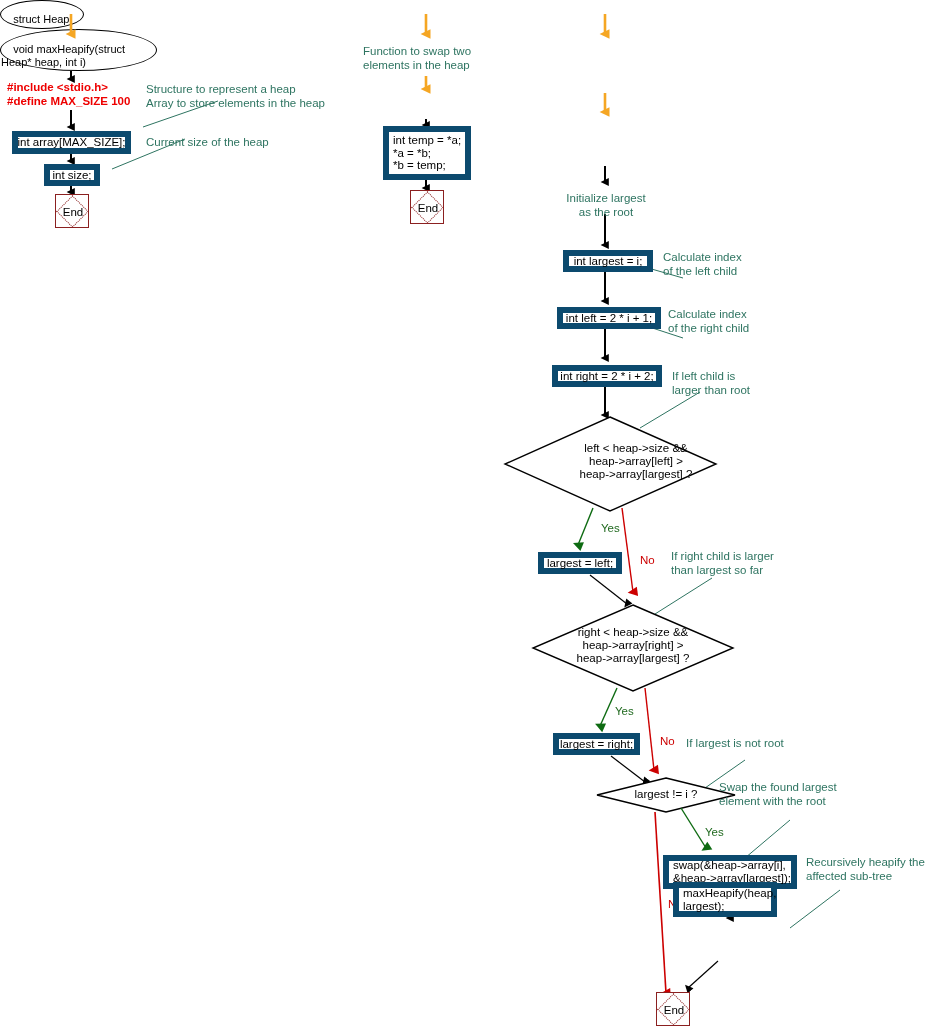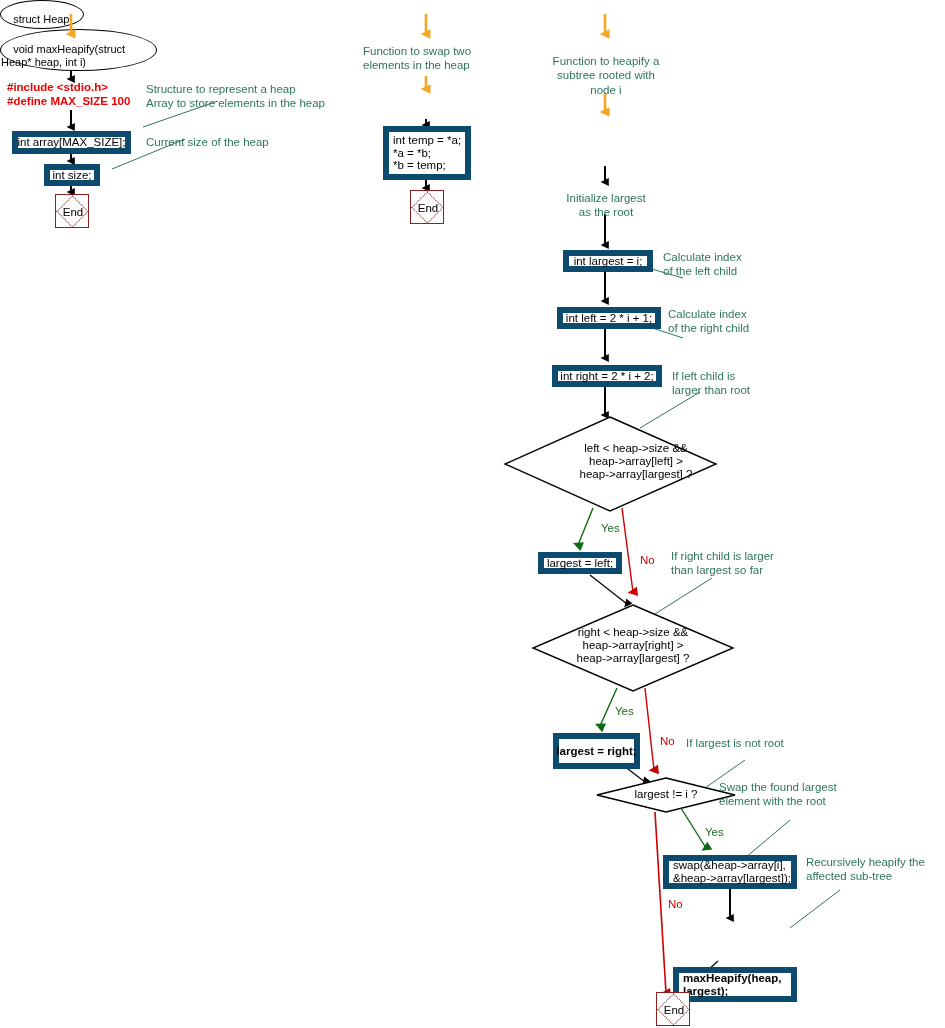--- a/index.html
+++ b/index.html
@@ -249,23 +249,20 @@
     <span>int temp = *a;
 *a = *b;
 *b = temp;</span>
   </div>
 
   <div class="endnode" style="left:410px; top:190px;">
     <div class="diamond"></div>
     <div class="endtext">End</div>
   </div>
 
-  <div class="note" style="left:547px; top:54px; text-align:center; width:118px;">Function to heapify a
-subtree rooted with
-node i</div>
 
   <div class="ellipse" style="left:528px; top:126px; width:155px; height:40px; line-height:1.2;">
     <span style="text-align:center;">void maxHeapify(struct
 Heap* heap, int i)</span>
   </div>
 
   <div class="note" style="left:563px; top:191px; text-align:center; width:86px;">Initialize largest
 as the root</div>
 
   <div class="node proc ctr" style="left:563px; top:250px; width:90px; height:22px;">
@@ -303,21 +300,21 @@
 
   <div class="note" style="left:671px; top:549px;">If right child is larger
 than largest so far</div>
 
   <div class="diamond-label" style="left:543px; top:626px; width:180px;">right &lt; heap-&gt;size &amp;&amp;
 heap-&gt;array[right] &gt;
 heap-&gt;array[largest] ?</div>
 
   <div class="yes-label" style="left:615px; top:705px;">Yes</div>
 
-  <div class="node proc ctr" style="left:553px; top:733px; width:87px; height:36px;font-weight:bold;">
+  <div class="node proc ctr" style="left:553px; top:733px; width:87px; height:22px;">
     <span>largest = right;</span>
   </div>
 
   <div class="no-label" style="left:660px; top:735px;">No</div>
 
   <div class="note" style="left:686px; top:736px;">If largest is not root</div>
 
   <div class="diamond-label" style="left:606px; top:788px; width:120px;">largest != i ?</div>
 
   <div class="yes-label" style="left:705px; top:826px;">Yes</div>
@@ -328,21 +325,21 @@
   <div class="node proc" style="left:663px; top:855px; width:134px; height:34px;">
     <span>swap(&amp;heap-&gt;array[i],
 &amp;heap-&gt;array[largest]);</span>
   </div>
 
   <div class="note" style="left:806px; top:855px;">Recursively heapify the
 affected sub-tree</div>
 
   <div class="no-label" style="left:668px; top:898px;">No</div>
 
-  <div class="node proc" style="left:673px; top:967px; width:124px; height:35px;font-weight:bold;">
+  <div class="node proc" style="left:673px; top:882px; width:104px; height:35px;">
     <span>maxHeapify(heap,
 largest);</span>
   </div>
 
   <div class="endnode" style="left:656px; top:992px;">
     <div class="diamond"></div>
     <div class="endtext">End</div>
   </div>
 
 </div>

